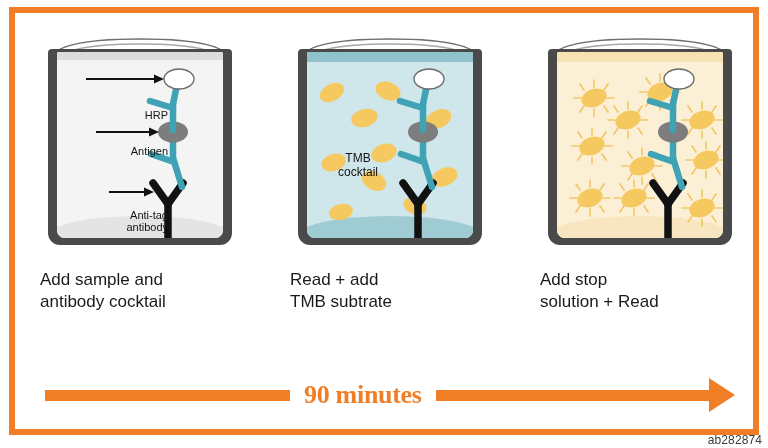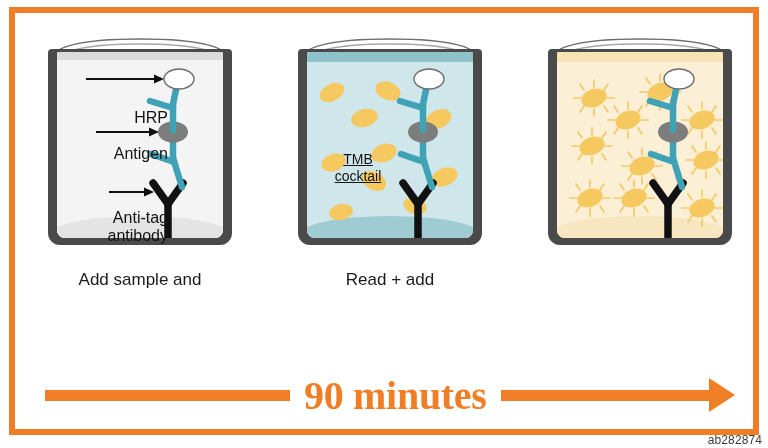--- a/index.html
+++ b/index.html
@@ -86,42 +86,41 @@
   }
   .sunwrap { position:absolute; }
   .sunwrap svg { display:block; overflow:visible; }
 
   
   .complex { position:absolute; left:0; top:0; width:100%; height:100%; }
 
   
   .ilabel {
     position:absolute;
-    font-size:16px;
+    font-size:11px;
     color:#141414;
     line-height:1.12;
     text-align:right;
     white-space:nowrap;
   }
   .tmb-label {
     position:absolute;
-    font-size:14px;
+    font-size:12px;
     color:#141414;
     line-height:1.18;
     text-align:center;
     white-space:nowrap;
-    text-decoration:underline;
   }
 
   
   .caption {
     position:absolute;
     top:238px; left:0;
     width:200px;
-    text-align:center;
+    text-align:left;
     font-size:17px;
     color:#1a1a1a;
     line-height:1.28;
   }
 
   
   #timeline {
     position:absolute;
     left:30px; top:352px;
     width:690px; height:60px;
@@ -131,21 +130,21 @@
   }
   .tl-bar-left {
     height:11px;
     background:#F07E26;
     width:245px;
     flex:0 0 auto;
   }
   .tl-text {
     font-family:"Liberation Serif", serif;
     font-weight:bold;
-    font-size:40px;
+    font-size:26px;
     color:#F07E26;
     padding:0 14px;
     white-space:nowrap;
     letter-spacing:-0.3px;
   }
   .tl-right {
     flex:1 1 auto;
     display:flex;
     align-items:center;
     min-width:0;
@@ -238,20 +237,21 @@
       <div class="ilabel" style="left:8px; top:114px; width:120px;">
         <span>Antigen</span>
       </div>
       <div class="ilabel" style="left:4px; top:178px; width:124px;text-align:right;">
         <span>Anti-tag</span><br>
         <span>antibody</span>
       </div>
 
       <div class="caption">
         <span>Add sample and</span><br>
+        <span>antibody cocktail</span>
       </div>
     </div>
 
     <div class="well-col">
       <div class="well">
 
         <svg class="rim" viewBox="0 0 188 30">
           <path d="M3,26 C3,8 40,2 94,2 C148,2 185,8 185,26" fill="none" stroke="#6E6E6E" stroke-width="1.6"></path>
           <path d="M7,30 C7,13 42,7 94,7 C146,7 181,13 181,30" fill="none" stroke="#A8A8A8" stroke-width="1.4"></path>
         </svg>
@@ -296,20 +296,21 @@
         </div>
       </div>
 
       <div class="tmb-label" style="left:18px; top:120px; width:100px;">
         <span>TMB</span><br>
         <span>cocktail</span>
       </div>
 
       <div class="caption">
         <span>Read + add</span><br>
+        <span>TMB subtrate</span>
       </div>
     </div>
 
     <div class="well-col">
       <div class="well">
 
         <svg class="rim" viewBox="0 0 188 30">
           <path d="M3,26 C3,8 40,2 94,2 C148,2 185,8 185,26" fill="none" stroke="#6E6E6E" stroke-width="1.6"></path>
           <path d="M7,30 C7,13 42,7 94,7 C146,7 181,13 181,30" fill="none" stroke="#A8A8A8" stroke-width="1.4"></path>
         </svg>
@@ -487,20 +488,24 @@
             <g>
               <path d="M116,78 L116,52" stroke="#3FA2B5" stroke-width="6.5" stroke-linecap="round" fill="none"></path>
               <path d="M116,56 L93,49" stroke="#3FA2B5" stroke-width="6.5" stroke-linecap="round" fill="none"></path>
               <path d="M116,52 L120,33" stroke="#3FA2B5" stroke-width="6.5" stroke-linecap="round" fill="none"></path>
             </g>
             <ellipse cx="122" cy="27" rx="15" ry="10" fill="#FFFFFF" stroke="#6E6E6E" stroke-width="1.4"></ellipse>
           </svg>
         </div>
       </div>
 
+      <div class="caption">
+        <span>Add stop</span><br>
+        <span>solution + Read</span>
+      </div>
     </div>
 
   </div>
 
   <div id="timeline">
     <div class="tl-bar-left"></div>
     <div class="tl-text">90 minutes</div>
     <div class="tl-right">
       <div class="tl-bar-right"></div>
       <div class="tl-head"></div>

